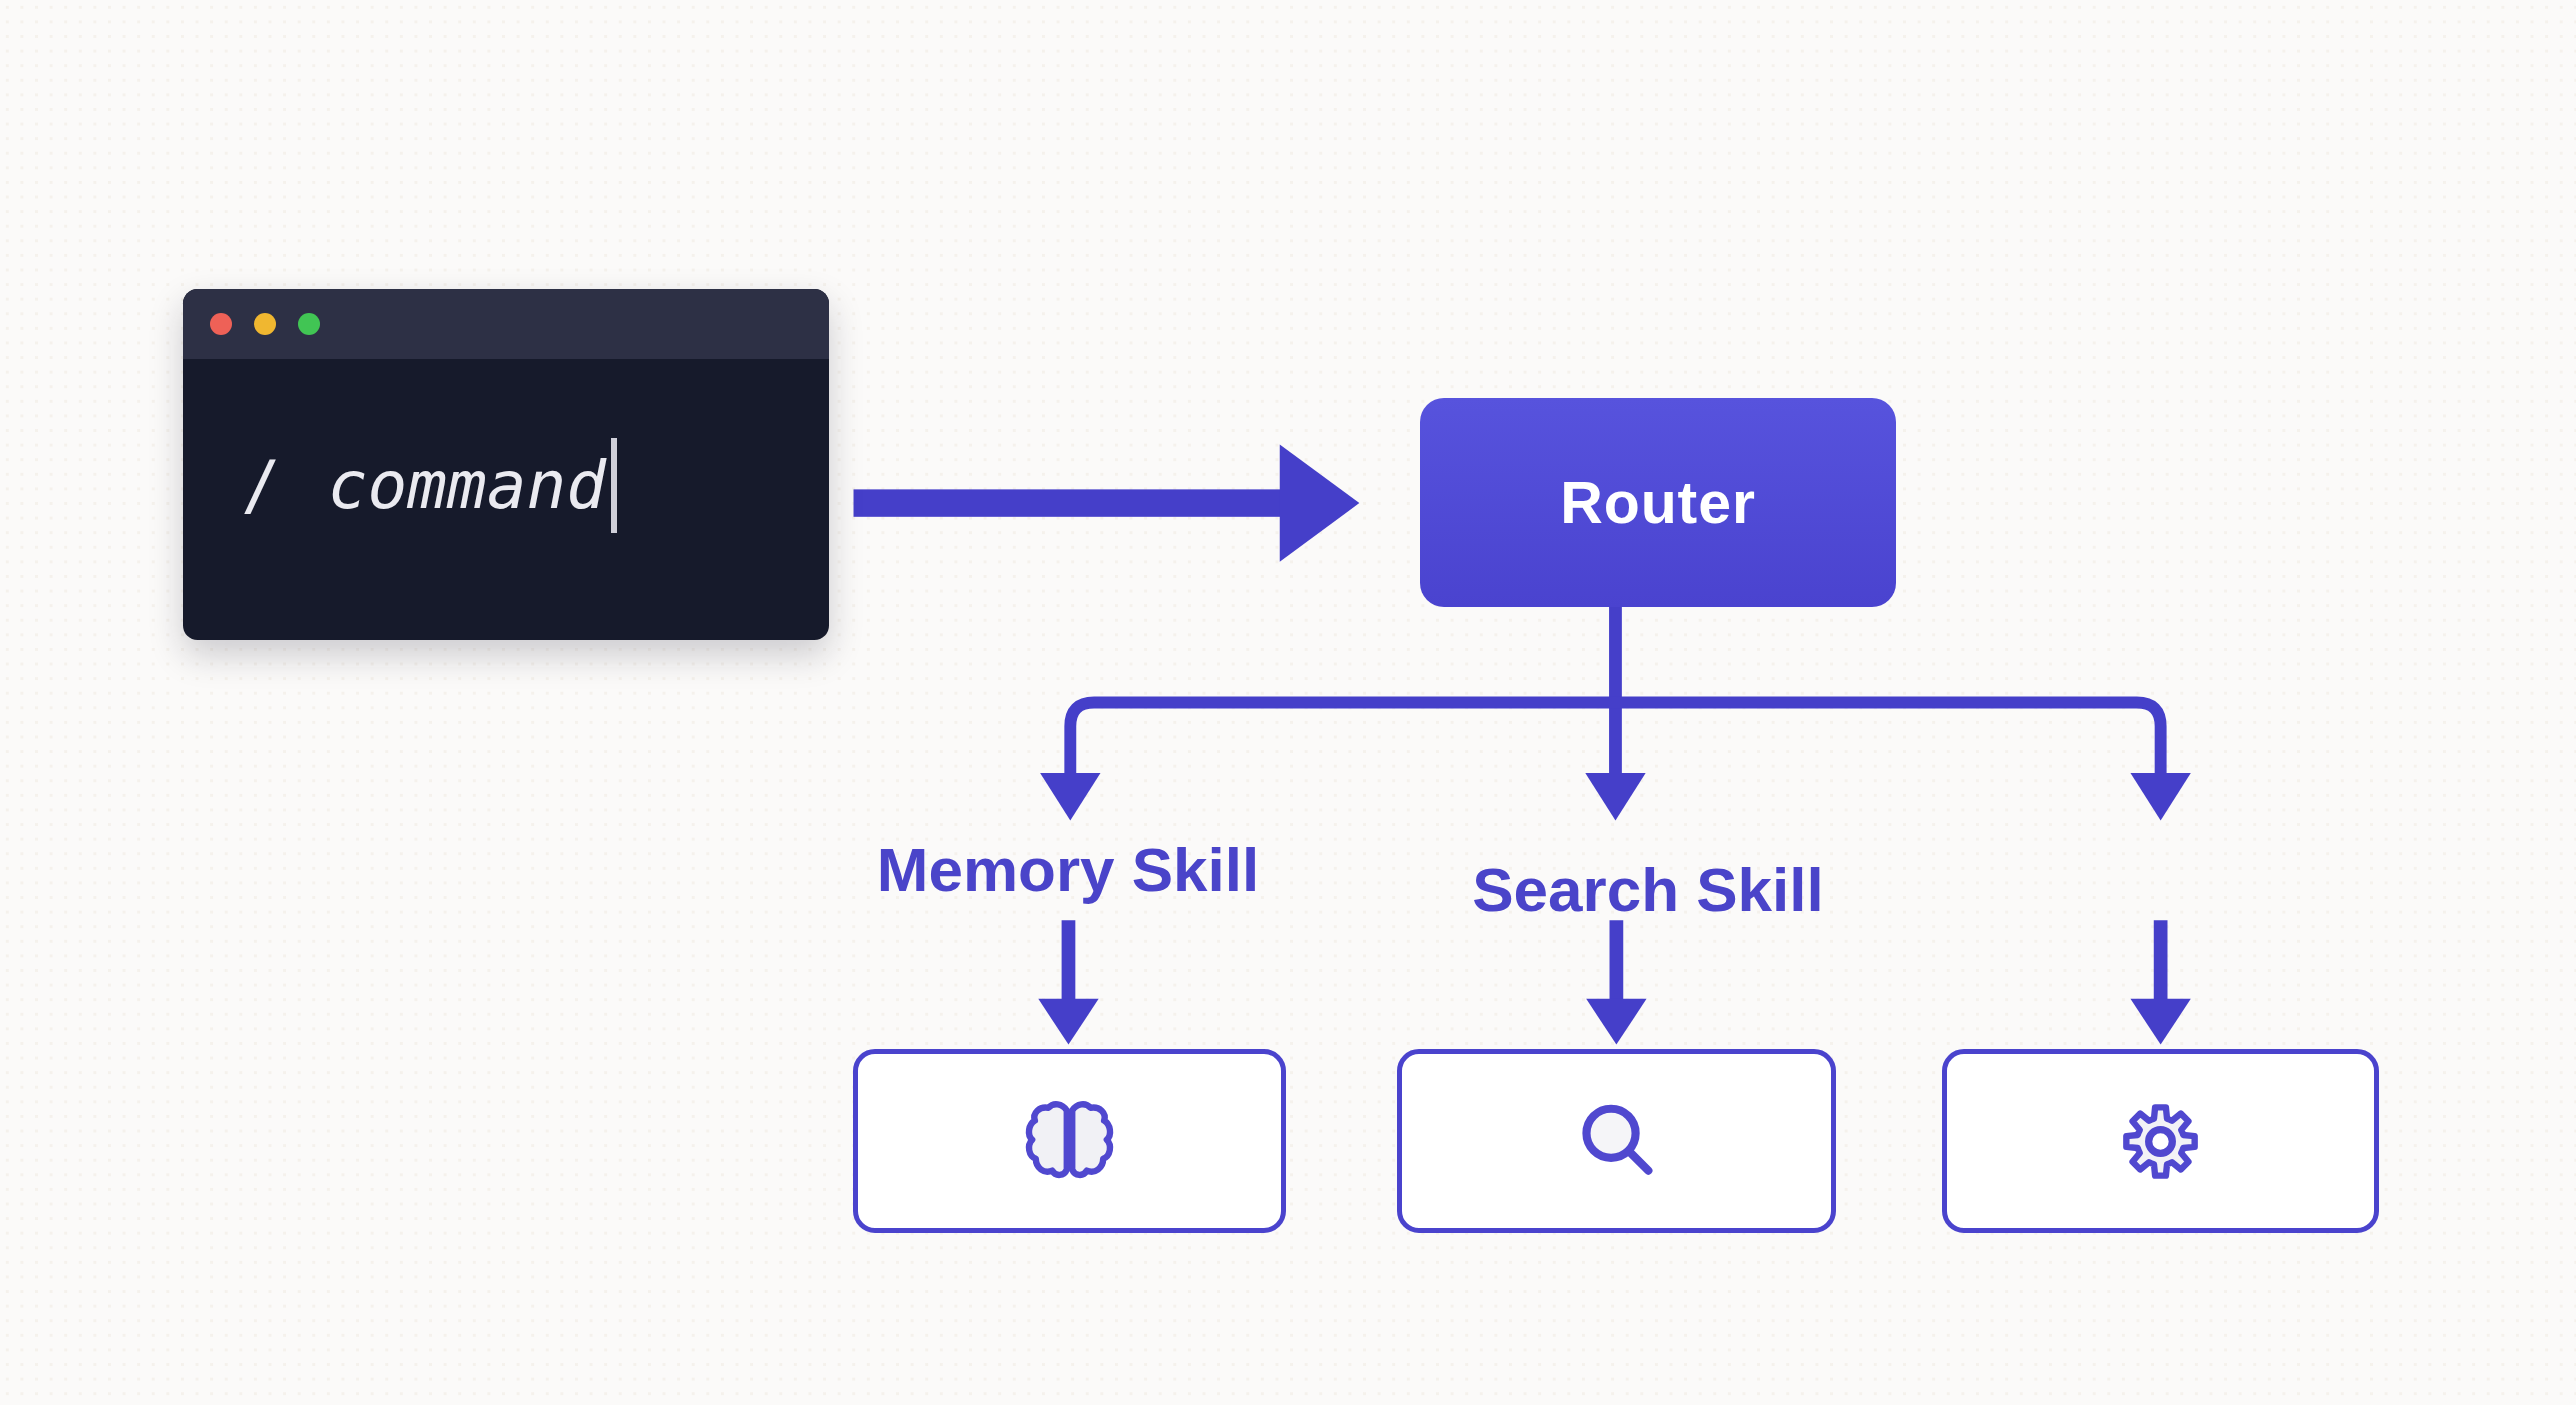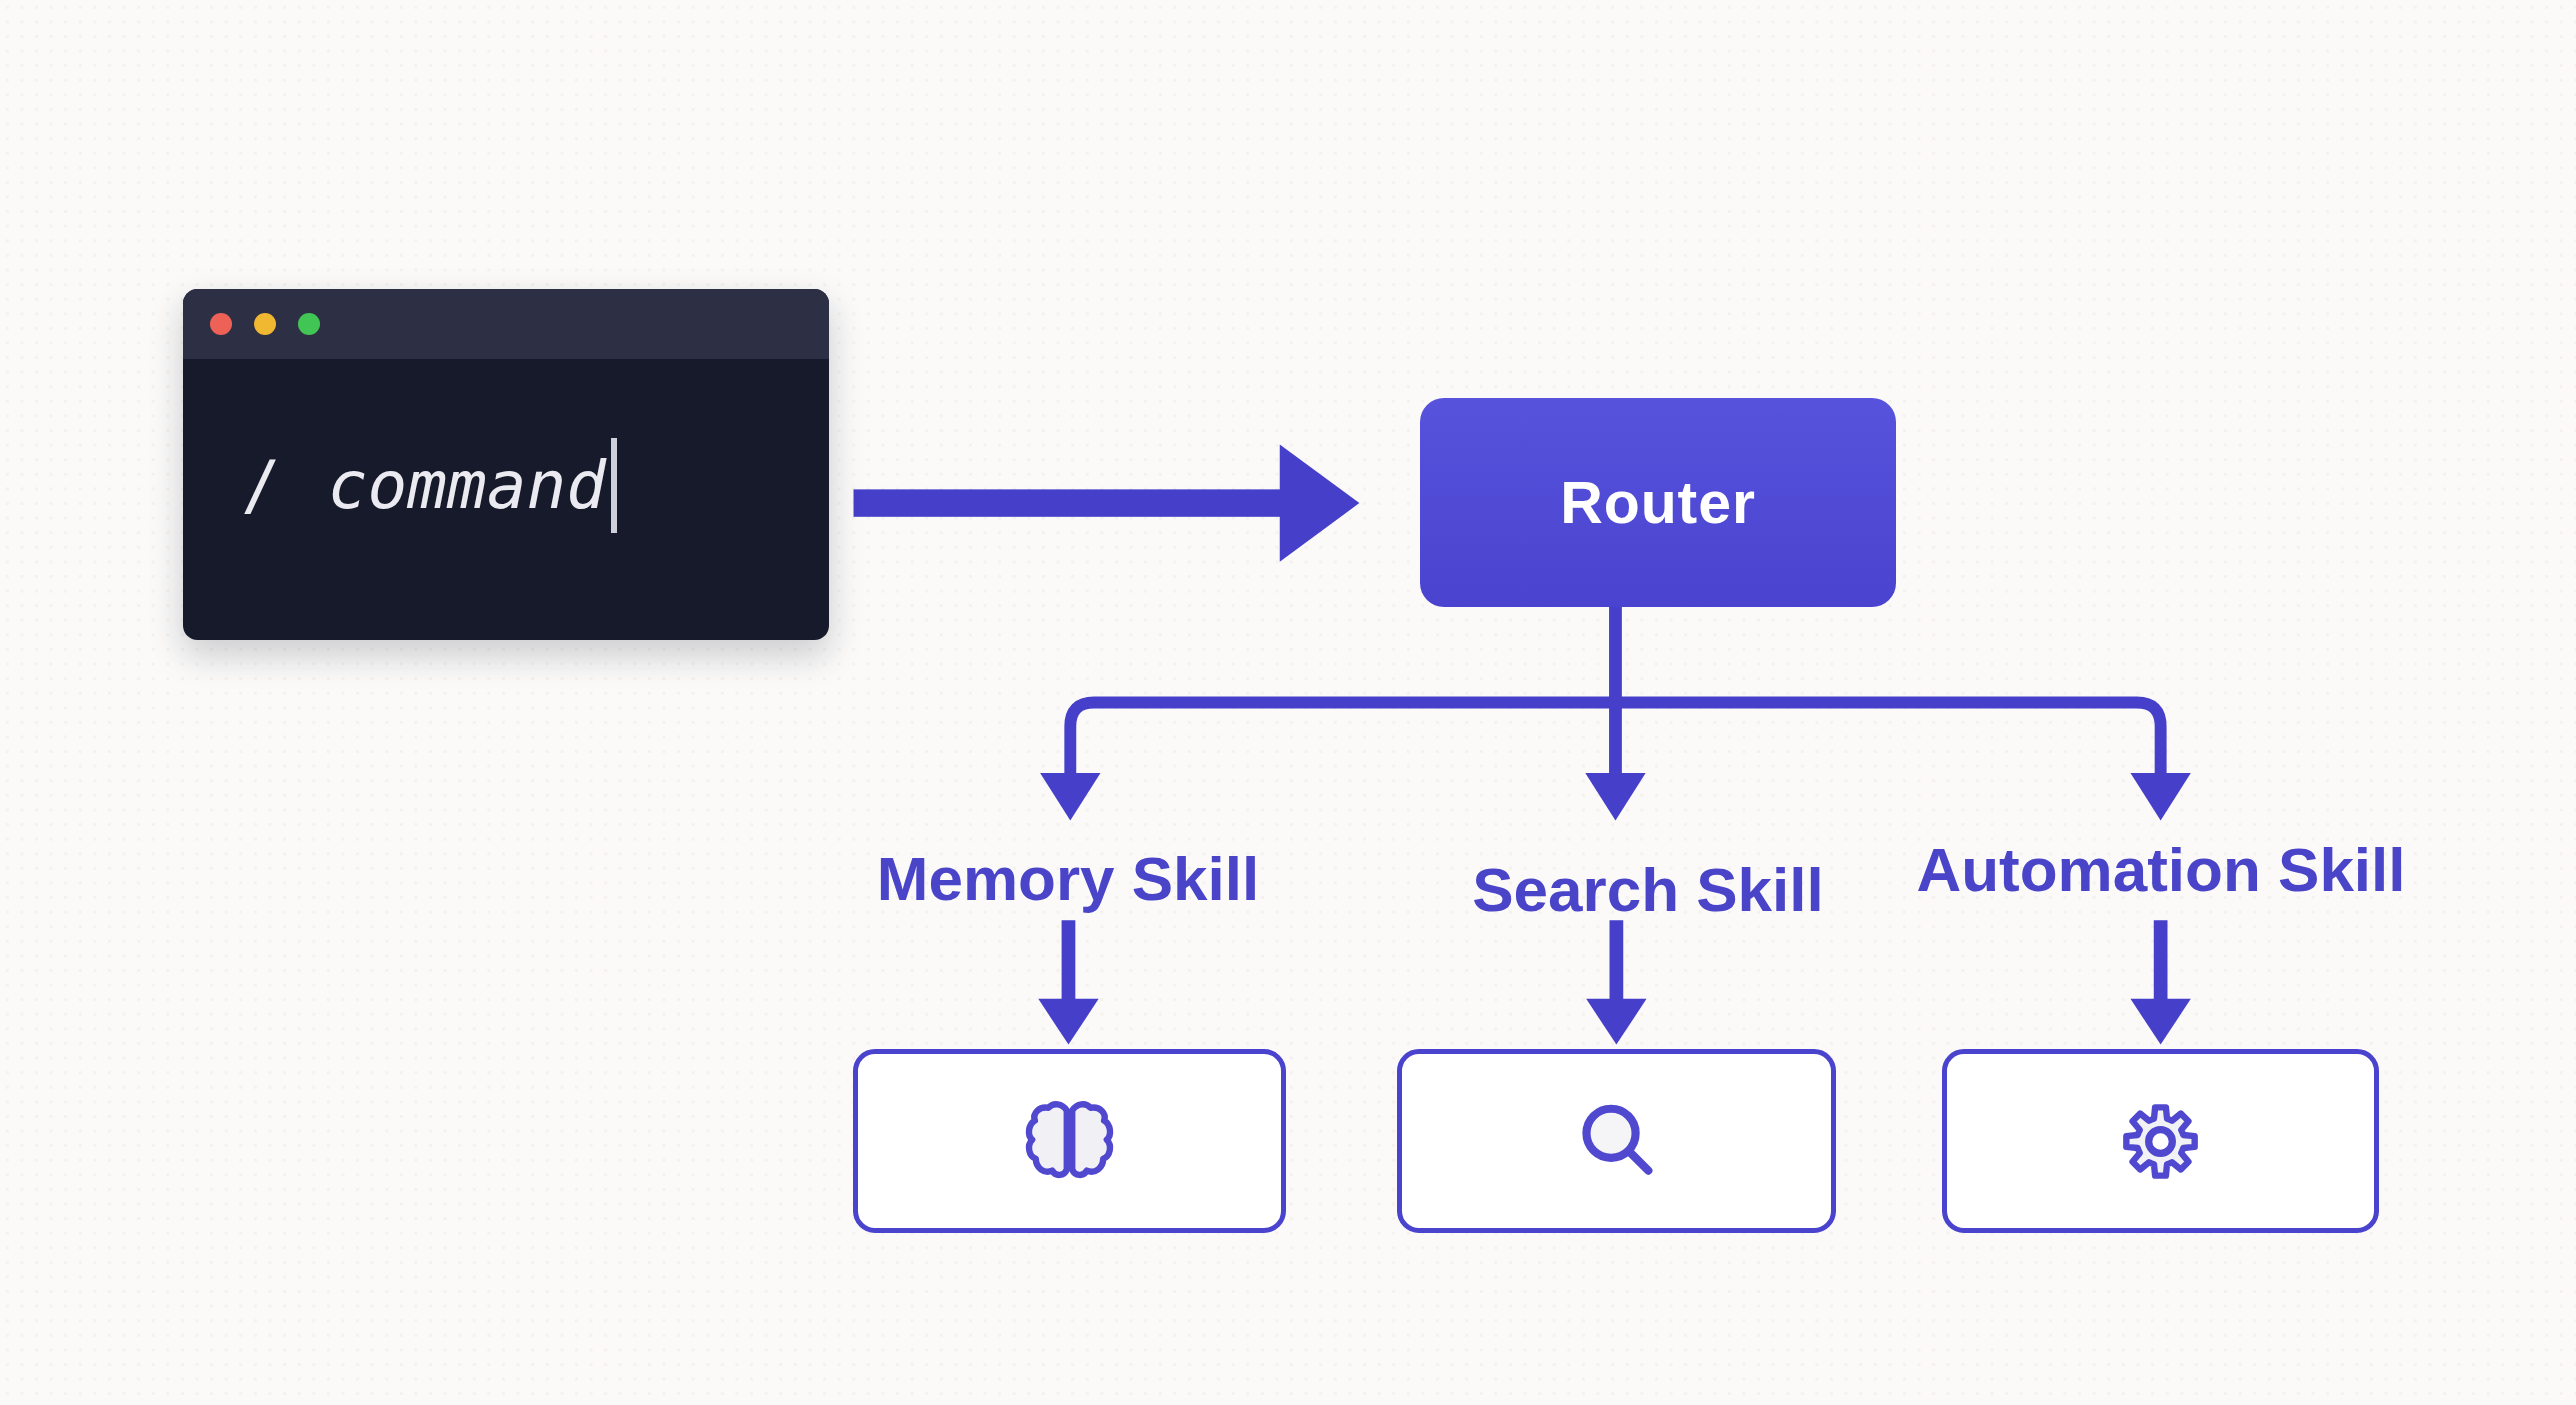--- a/index.html
+++ b/index.html
@@ -44,21 +44,21 @@
     display:flex;align-items:center;justify-content:center;
     color:#ffffff;font-size:59px;font-weight:700;letter-spacing:0.9px;
   }
 
   
   .skill-label{
     position:absolute;top:834px;width:512px;height:70px;
     display:flex;align-items:center;justify-content:center;
     color:#4a44c9;font-size:62px;font-weight:700;
   }
-  .skill-label.memory{left:812px;margin-top:9px;}
+  .skill-label.memory{left:812px;}
   .skill-label.search{left:1392px;margin-top:20px;}
   .skill-label.automation{left:1905px;}
 
   
   .skill-box{
     position:absolute;top:1049px;height:184px;box-sizing:border-box;
     background:#ffffff;border:5.5px solid #4a43cd;border-radius:22px;
     display:flex;align-items:center;justify-content:center;
   }
   .skill-box.memory{left:853px;width:433px;}
@@ -105,21 +105,20 @@
       <span class="cursor"></span>
     </div>
   </div>
 
   <div class="router">
     <span>Router</span>
   </div>
 
   <div class="skill-label memory">Memory Skill</div>
   <div class="skill-label search">Search Skill</div>
-  <div class="skill-label automation">Automation Skill</div>
 
   <div class="skill-box memory">
     <svg width="91" height="91" viewBox="0 0 100 100">
       <g stroke="#5048cf" stroke-width="7" fill="#f1f1f5" stroke-linejoin="round" stroke-linecap="round">
         <path d="M47 16 C42 8 32 7 27 13 C17 11 9 19 12 27 C5 31 3 43 9 48 C3 54 5 66 13 69 C13 79 22 86 31 82 C35 89 44 88 47 81 L47 16 Z"></path>
         <path d="M53 16 C58 8 68 7 73 13 C83 11 91 19 88 27 C95 31 97 43 91 48 C97 54 95 66 87 69 C87 79 78 86 69 82 C65 89 56 88 53 81 L53 16 Z"></path>
       </g>
     </svg>
   </div>
 

